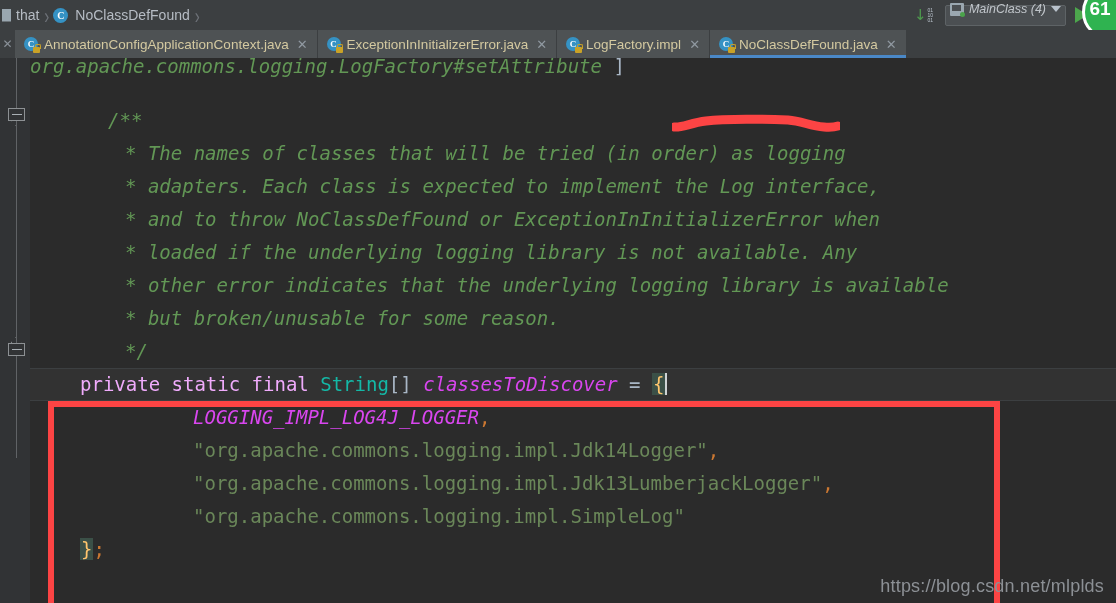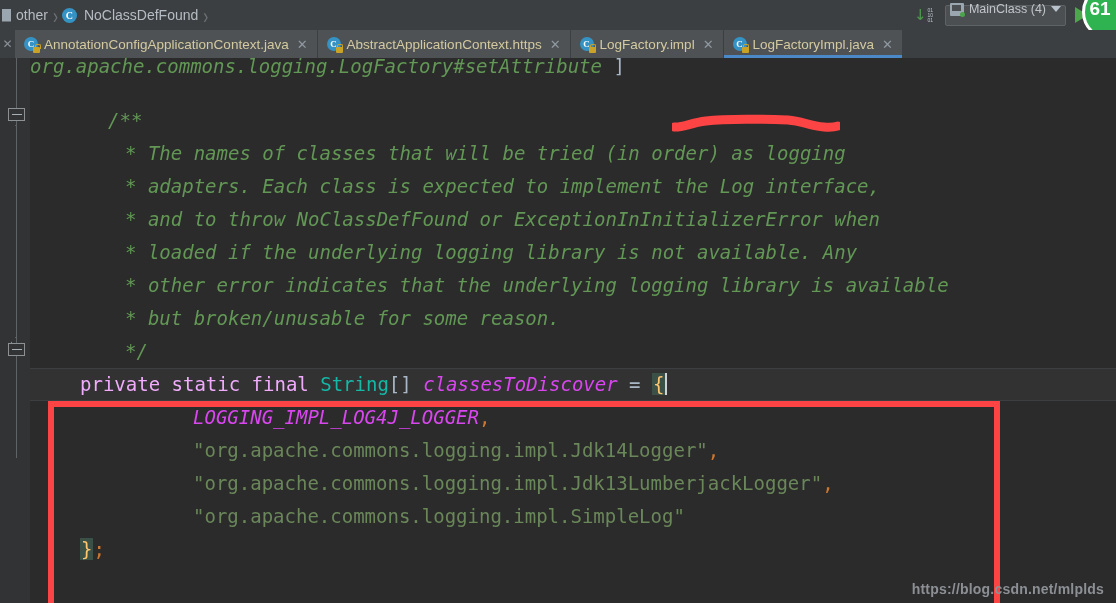--- a/index.html
+++ b/index.html
@@ -95,20 +95,21 @@
 
   .run-config {
     display: flex;
     align-items: center;
     height: 21px;
     background: #4b4f52;
     border: 1px solid #5e6366;
     border-radius: 2px;
     padding: 0 4px 12px 4px;
     gap: 5px;
+    font-style: italic;
   }
   .rc-icon {
     position: relative;
     width: 14px; height: 13px;
     background: #9aa7b0;
     border-radius: 1px;
   }
   .rc-icon::before {
     content: "";
     position: absolute;
@@ -375,35 +376,34 @@
     left: 672px; top: 56px;
     width: 168px; height: 18px;
     pointer-events: none;
   }
 
   
   .watermark {
     position: absolute;
     right: 12px; bottom: 6px;
     color: #8c9095;
-    font-size: 14px;
+    font-size: 18px;
     font-family: "Liberation Sans", sans-serif;
     letter-spacing: 0.2px;
-    font-weight: bold;
   }
 </style>
 </head>
 <body>
 
 <div id="app">
 
   <div class="breadcrumb-bar">
     <div class="crumb">
       <span class="icon-pkg"></span>
-      <span class="crumb-text">other</span>
+      <span class="crumb-text">that</span>
       <span class="crumb-sep">›</span>
     </div>
     <div class="crumb">
       <span class="icon-class">C</span>
       <span class="crumb-text">NoClassDefFound</span>
       <span class="crumb-sep">›</span>
     </div>
 
     <div class="toolbar-right">
       <div class="ic-updown">
@@ -440,37 +440,37 @@
           <span class="lock"></span>
       </span>
       <span class="tab-label">AnnotationConfigApplicationContext.java</span>
       <span class="tab-close">✕</span>
     </div>
     <div class="tab">
       <span class="tab-ico">
         <span class="circ">C</span>
           <span class="lock"></span>
       </span>
-      <span class="tab-label">AbstractApplicationContext.https</span>
+      <span class="tab-label">ExceptionInInitializerError.java</span>
       <span class="tab-close">✕</span>
     </div>
     <div class="tab">
       <span class="tab-ico">
         <span class="circ">C</span>
           <span class="lock"></span>
       </span>
       <span class="tab-label">LogFactory.impl</span>
       <span class="tab-close">✕</span>
     </div>
     <div class="tab active">
       <span class="tab-ico">
         <span class="circ">C</span>
           <span class="lock"></span>
       </span>
-      <span class="tab-label">LogFactoryImpl.java</span>
+      <span class="tab-label">NoClassDefFound.java</span>
       <span class="tab-close">✕</span>
     </div>
   </div>
 
   <div class="editor">
     <div class="gutter">
       <div class="gutter-line"></div>
       <div id="folds">
           <div class="fold" style="top: 50px;">
             <span class="box"></span>

